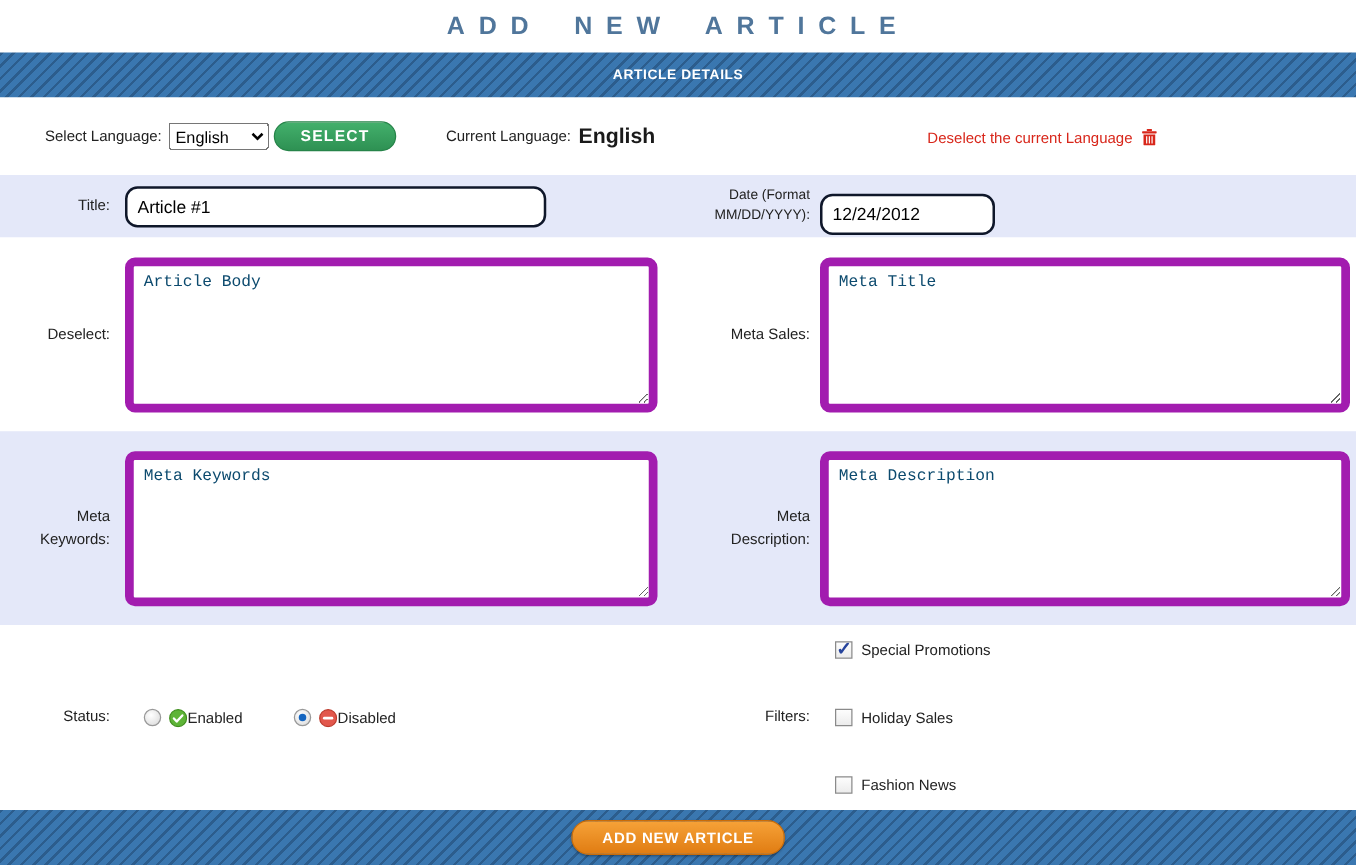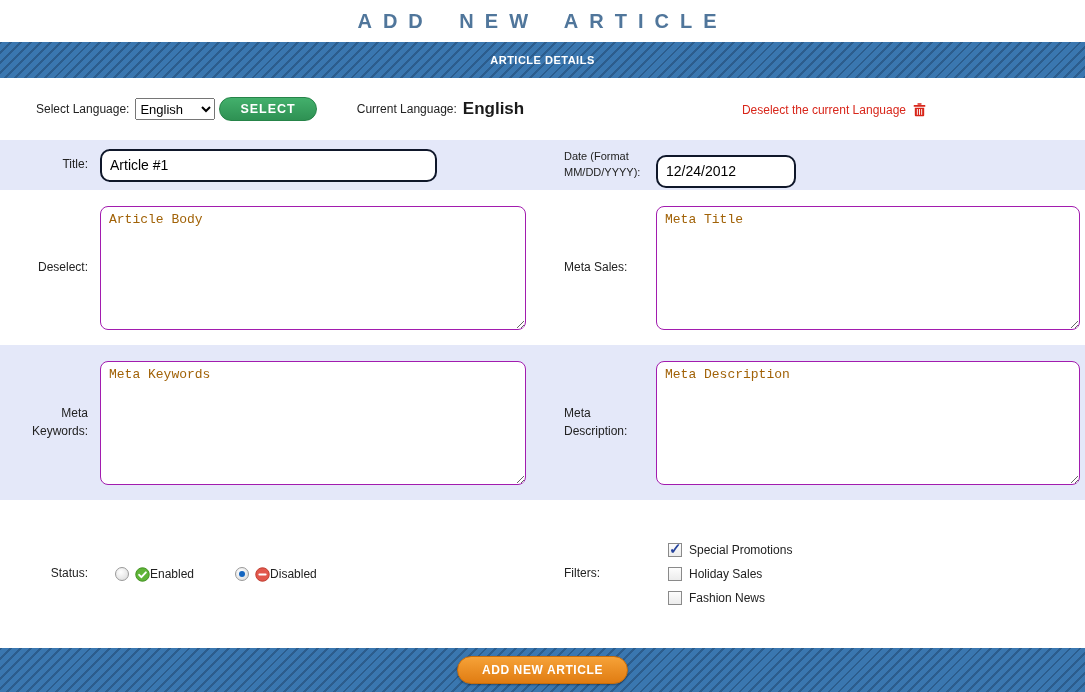--- a/index.html
+++ b/index.html
@@ -28,43 +28,43 @@
   .current-label { margin-left:40px; font-size:12px; }
   .current-value { margin-left:6px; font-size:17px; font-weight:bold; color:#1a1a1a; }
   .deselect-group { margin-left:auto; margin-right:158px; display:flex; align-items:flex-end;
     gap:6px; color:#d8261a; font-size:12px; cursor:pointer; }
 
   
   .frow { display:flex; align-items:center; }
   .col-label  { width:88px;  flex:none; text-align:right; font-size:12px; padding-left:20px; line-height:1.45; }
   .gap12 { width:12px; flex:none; }
   .col-main   { width:426px; flex:none; }
-  .col-label2 { width:114px; flex:none; text-align:left; font-size:12px; padding-left:30px; line-height:1.45; }
+  .col-label2 { width:114px; flex:none; text-align:right; font-size:12px; padding-left:30px; line-height:1.45; }
   .gap8 { width:8px; flex:none; }
   .col-main2  { width:424px; flex:none; }
 
   .row-title   { height:50px;  background:#e4e8f9; }
   .row-caption { height:155px; background:#fff; }
   .row-meta    { height:155px; background:#e4e8f9; }
   .row-status  { height:148px; background:#fff; }
 
   .text-input { height:33px; border:2px solid #0f172a; border-radius:10px; padding:2px 8px;
     font-size:14px; font-family:"Liberation Sans",sans-serif; color:#000; outline:none; background:#fff; }
   .title-input { width:337px; }
   .date-label { font-size:11px; }
   .date-input { width:140px;margin-top:12px; }
 
-  textarea.area { width:100%; height:124px; border:1px solid #a21caf; border-radius:8px;
+  textarea.area { width:100%; height:124px; border:7px solid #a21caf; border-radius:8px;
     padding:5px 8px; font-family:"Liberation Mono","DejaVu Sans Mono",monospace; font-size:13px;
-    color:#a16207; resize:both; outline:none; background:#fff; display:block; }
+    color:#0c4a6e; resize:both; outline:none; background:#fff; display:block; }
 
   
   .radio-group { padding-left:15px; display:flex; flex-direction:row; gap:41px;align-items:center; }
   .radio-row { display:flex; align-items:center; font-size:12px; cursor:pointer; }
-  .check-group { padding-left:12px; display:flex; flex-direction:column; gap:10px; }
+  .check-group { padding-left:12px; display:flex; flex-direction:column; gap:40px; }
   .check-row { display:flex; align-items:center; font-size:12px; cursor:pointer; }
 
   input[type=radio] { appearance:none; width:14px; height:14px; flex:none; position:relative;
     border:1px solid #999; border-radius:50%; background:radial-gradient(circle at 40% 35%,#fff,#d8d8d8);
     margin-right:6px; cursor:pointer; }
   input[type=radio]:checked::after { content:""; position:absolute; left:3px; top:3px;
     width:6px; height:6px; border-radius:50%; background:#1465c0; }
   input[type=checkbox] { appearance:none; width:14px; height:14px; flex:none; position:relative;
     border:1px solid #8a8a8a; background:linear-gradient(#fdfdfd,#ececec); margin-right:7px; cursor:pointer; }
   input[type=checkbox]:checked::after { content:"\2713"; position:absolute; left:0px; top:-4px;

